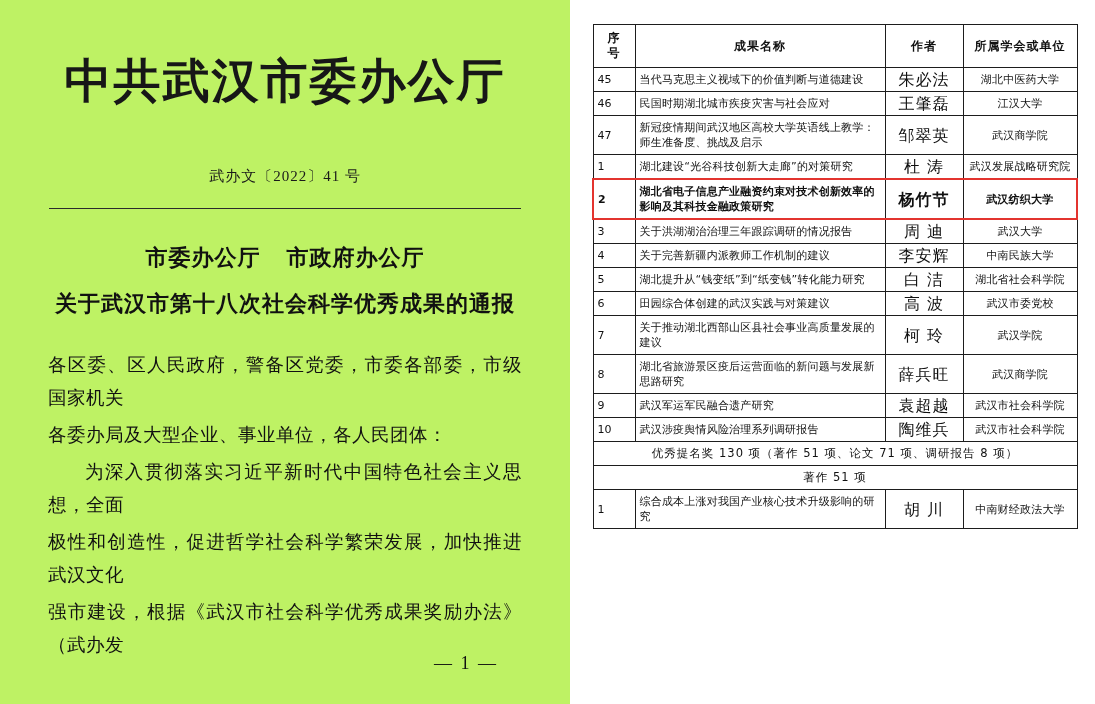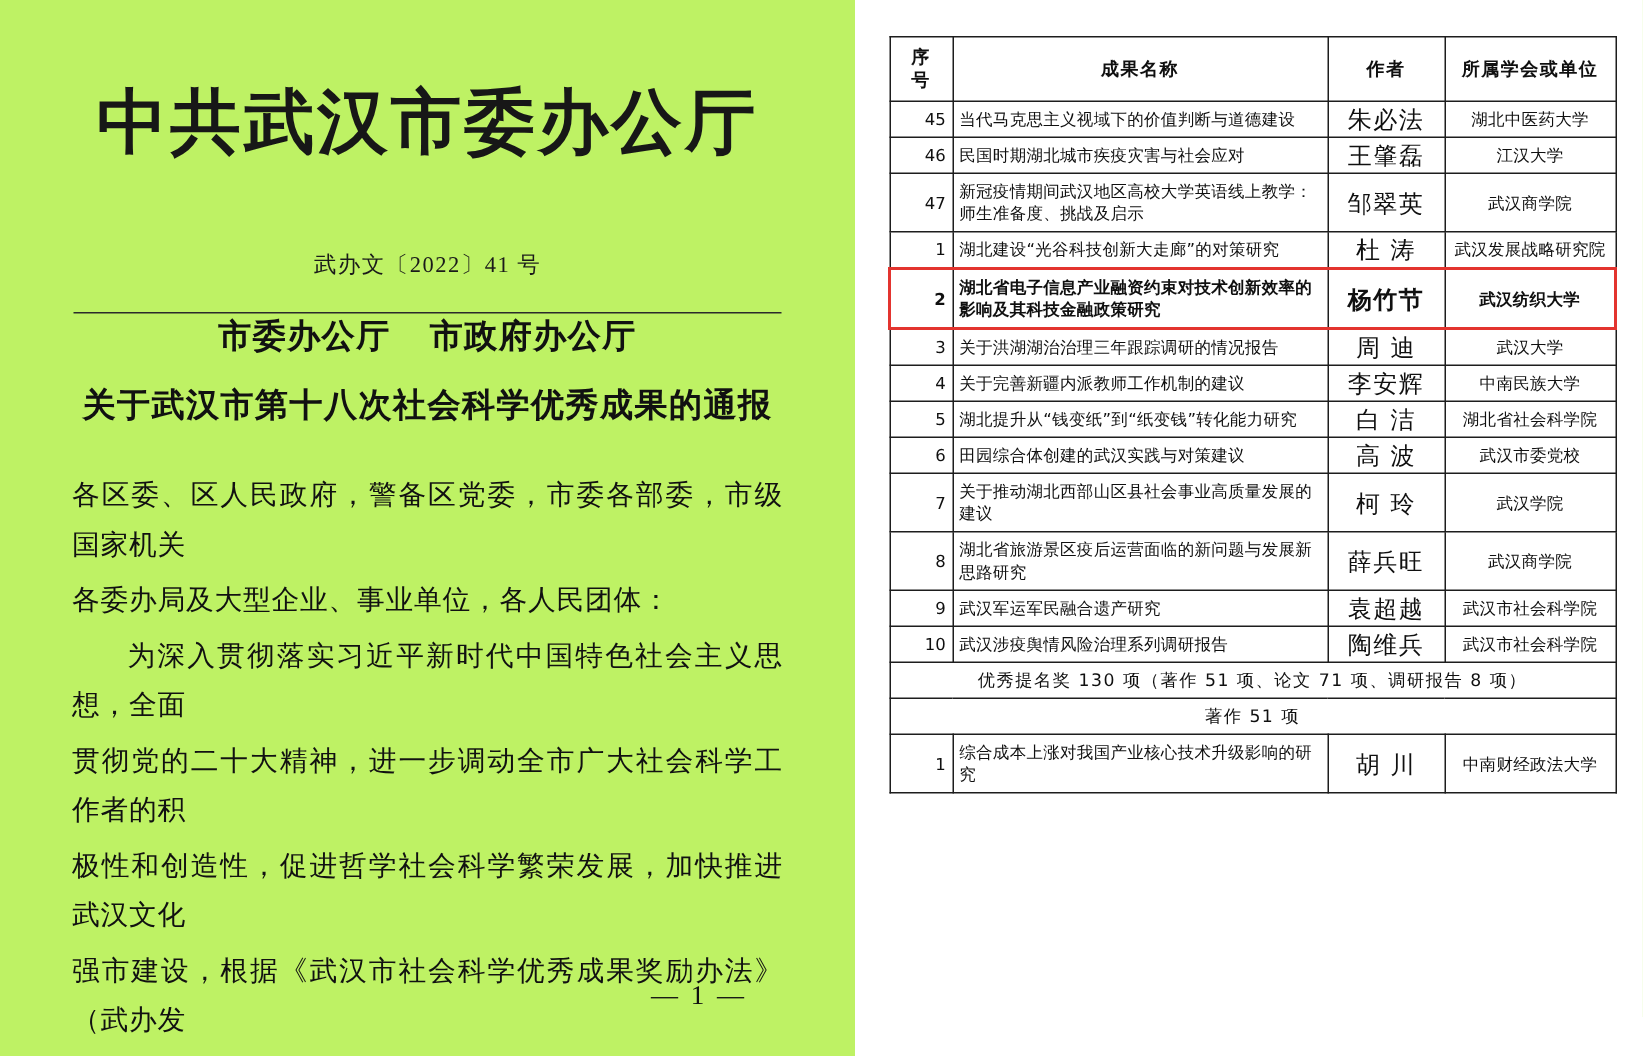--- a/index.html
+++ b/index.html
@@ -51,20 +51,21 @@
   }
   .doc-rule {
     width: 472px;
     margin: 22px auto 0 auto;
     border-top: 1.6px solid #2b2b2b;
   }
   .doc-title1 {
     text-align: center;
     font-weight: bold;
     font-size: 22px;
+    margin-top: 34px;
     letter-spacing: 1px;
   }
   .doc-title1 .gap { display:inline-block; width: 26px; }
   .doc-title2 {
     text-align: center;
     font-weight: bold;
     font-size: 22px;
     margin-top: 16px;
     letter-spacing: 1px;
   }
@@ -122,21 +123,21 @@
     text-align: center;
     font-size: 12px;
     letter-spacing: 1px;
     padding: 6px 10px;
   }
   col.c-idx { width: 42px; }
   col.c-name { width: 250px; }
   col.c-author { width: 78px; }
   col.c-unit { width: 114px; }
 
-  td.idx { text-align: right; font-size: 11px; }
+  td.idx { text-align: left; font-size: 11px; }
   td.name { text-align: left; font-size: 11px; letter-spacing: 0.2px; }
   td.author { text-align: center; font-size: 16px; letter-spacing: 1px; }
   td.unit { text-align: center; font-size: 11px; letter-spacing: 0.2px; }
   td.section {
     text-align: center;
     font-size: 11.5px;
     font-weight: normal;
     letter-spacing: 1px;
     padding: 5px 4px;
   }
@@ -159,21 +160,20 @@
     <div class="doc-rule"></div>
     <div class="doc-title1">
       <span>市委办公厅</span><span class="gap"></span><span>市政府办公厅</span>
     </div>
     <div class="doc-title2">关于武汉市第十八次社会科学优秀成果的通报</div>
 
     <div class="doc-body">
       <p>各区委、区人民政府，警备区党委，市委各部委，市级国家机关</p>
       <p>各委办局及大型企业、事业单位，各人民团体：</p>
       <p class="indent">为深入贯彻落实习近平新时代中国特色社会主义思想，全面</p>
-      <p>贯彻党的二十大精神，进一步调动全市广大社会科学工作者的积</p>
       <p>极性和创造性，促进哲学社会科学繁荣发展，加快推进武汉文化</p>
       <p>强市建设，根据《武汉市社会科学优秀成果奖励办法》（武办发</p>
 
     </div>
 
     <div class="doc-pagenum">— 1 —</div>
   </div>
 
   <div class="doc-right">
     <div class="tbl-wrap">

